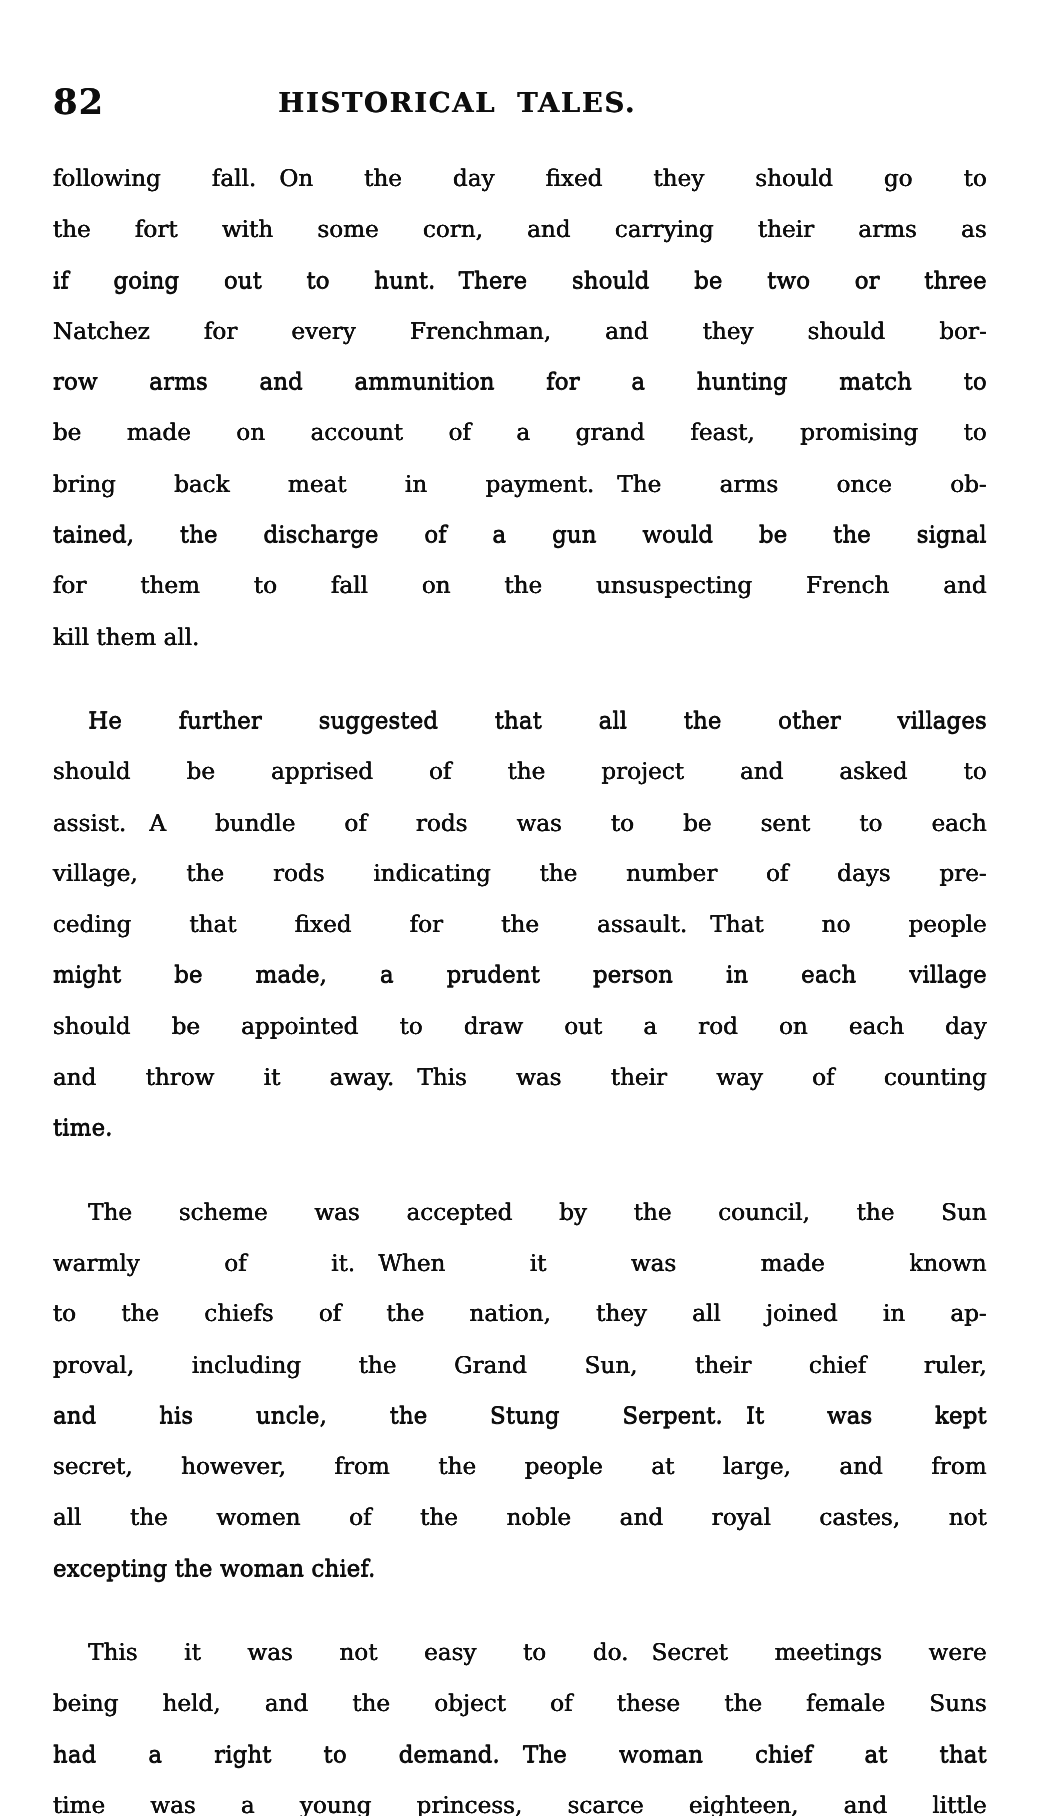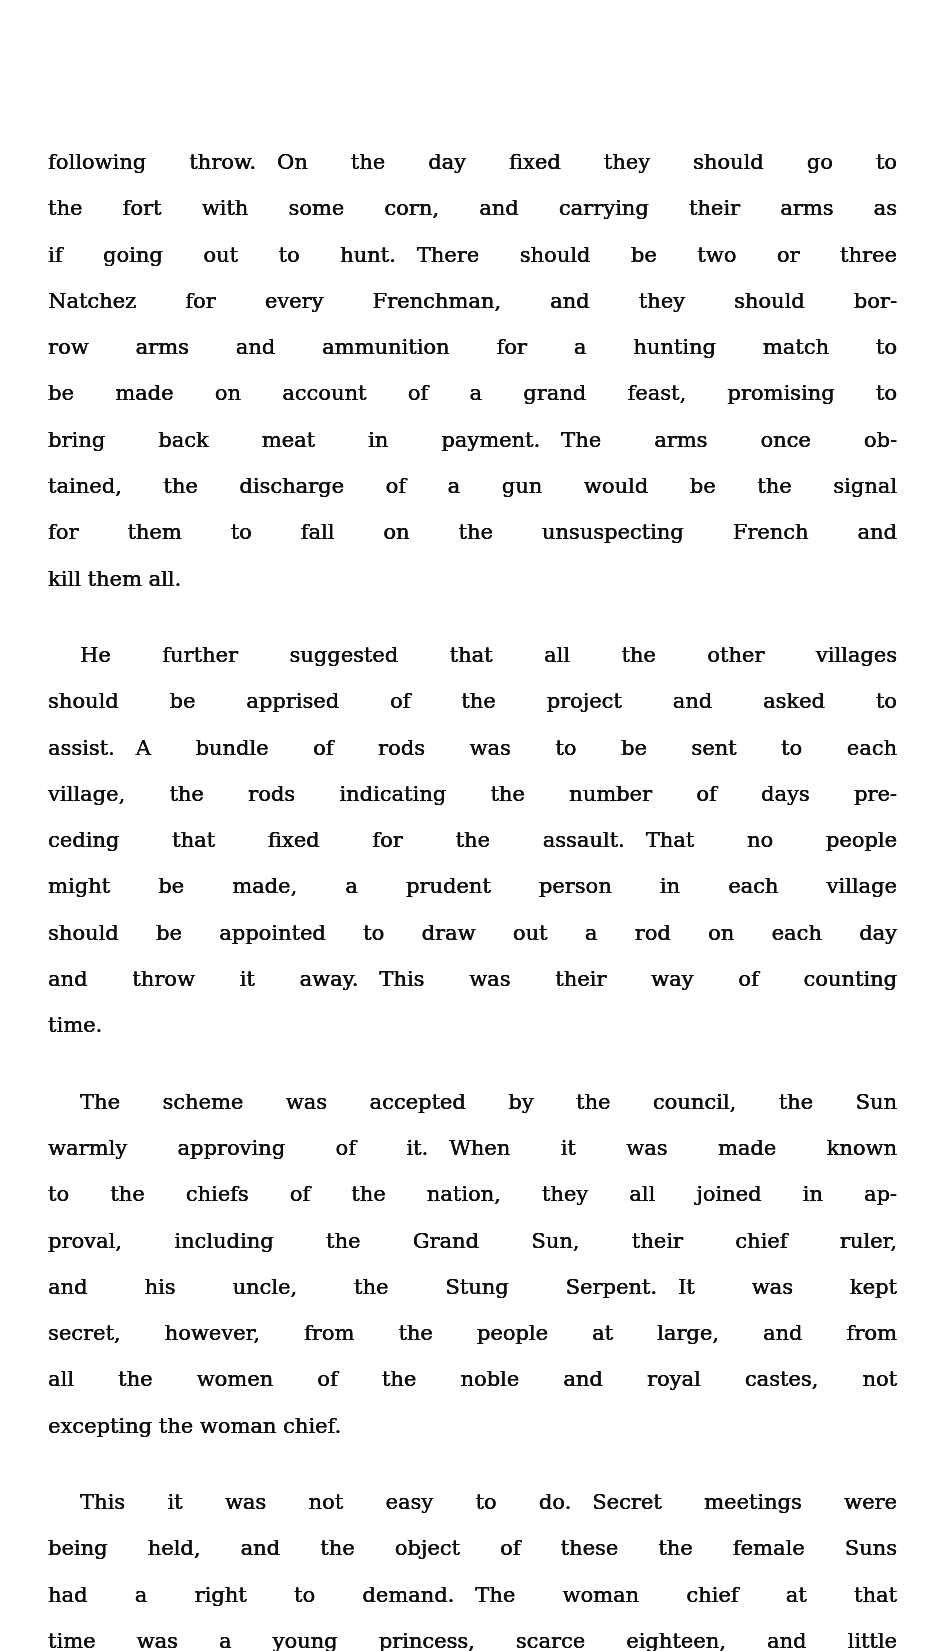--- a/index.html
+++ b/index.html
@@ -67,43 +67,47 @@
     flex-wrap: nowrap;
     justify-content: space-between;
     align-items: baseline;
   }
   .line.indent { padding-left: 32px; margin-top: 30px; }
 </style>
 </head>
 <body>
 
 <div class="page" style="background: rgb(255, 255, 255); color: rgb(14, 14, 14);">
+  <header class="running-head">
+    <span class="pagenum">82</span>
+    <span class="running-title">HISTORICAL TALES.</span>
+  </header>
 
   <main class="body-text">
-      <div class="line just"><span>following</span><span>throw. On</span><span>the</span><span>day</span><span>fixed</span><span>they</span><span>should</span><span>go</span><span>to</span></div>
+      <div class="line just"><span>following</span><span>fall. On</span><span>the</span><span>day</span><span>fixed</span><span>they</span><span>should</span><span>go</span><span>to</span></div>
       <div class="line just"><span>the</span><span>fort</span><span>with</span><span>some</span><span>corn,</span><span>and</span><span>carrying</span><span>their</span><span>arms</span><span>as</span></div>
       <div class="line just"><span>if</span><span>going</span><span>out</span><span>to</span><span>hunt. There</span><span>should</span><span>be</span><span>two</span><span>or</span><span>three</span></div>
       <div class="line just"><span>Natchez</span><span>for</span><span>every</span><span>Frenchman,</span><span>and</span><span>they</span><span>should</span><span>bor-</span></div>
       <div class="line just"><span>row</span><span>arms</span><span>and</span><span>ammunition</span><span>for</span><span>a</span><span>hunting</span><span>match</span><span>to</span></div>
       <div class="line just"><span>be</span><span>made</span><span>on</span><span>account</span><span>of</span><span>a</span><span>grand</span><span>feast,</span><span>promising</span><span>to</span></div>
       <div class="line just"><span>bring</span><span>back</span><span>meat</span><span>in</span><span>payment. The</span><span>arms</span><span>once</span><span>ob-</span></div>
       <div class="line just"><span>tained,</span><span>the</span><span>discharge</span><span>of</span><span>a</span><span>gun</span><span>would</span><span>be</span><span>the</span><span>signal</span></div>
       <div class="line just"><span>for</span><span>them</span><span>to</span><span>fall</span><span>on</span><span>the</span><span>unsuspecting</span><span>French</span><span>and</span></div>
       <div class="line">kill them all.</div>
       <div class="line indent just"><span>He</span><span>further</span><span>suggested</span><span>that</span><span>all</span><span>the</span><span>other</span><span>villages</span></div>
       <div class="line just"><span>should</span><span>be</span><span>apprised</span><span>of</span><span>the</span><span>project</span><span>and</span><span>asked</span><span>to</span></div>
       <div class="line just"><span>assist. A</span><span>bundle</span><span>of</span><span>rods</span><span>was</span><span>to</span><span>be</span><span>sent</span><span>to</span><span>each</span></div>
       <div class="line just"><span>village,</span><span>the</span><span>rods</span><span>indicating</span><span>the</span><span>number</span><span>of</span><span>days</span><span>pre-</span></div>
       <div class="line just"><span>ceding</span><span>that</span><span>fixed</span><span>for</span><span>the</span><span>assault. That</span><span>no</span><span>people</span></div>
       <div class="line just"><span>might</span><span>be</span><span>made,</span><span>a</span><span>prudent</span><span>person</span><span>in</span><span>each</span><span>village</span></div>
       <div class="line just"><span>should</span><span>be</span><span>appointed</span><span>to</span><span>draw</span><span>out</span><span>a</span><span>rod</span><span>on</span><span>each</span><span>day</span></div>
       <div class="line just"><span>and</span><span>throw</span><span>it</span><span>away. This</span><span>was</span><span>their</span><span>way</span><span>of</span><span>counting</span></div>
       <div class="line">time.</div>
       <div class="line indent just"><span>The</span><span>scheme</span><span>was</span><span>accepted</span><span>by</span><span>the</span><span>council,</span><span>the</span><span>Sun</span></div>
-      <div class="line just"><span>warmly</span><span>approving</span><span>of</span><span>it. When</span><span>it</span><span>was</span><span>made</span><span>known</span></div>
+      <div class="line just"><span>warmly</span><span>of</span><span>it. When</span><span>it</span><span>was</span><span>made</span><span>known</span></div>
       <div class="line just"><span>to</span><span>the</span><span>chiefs</span><span>of</span><span>the</span><span>nation,</span><span>they</span><span>all</span><span>joined</span><span>in</span><span>ap-</span></div>
       <div class="line just"><span>proval,</span><span>including</span><span>the</span><span>Grand</span><span>Sun,</span><span>their</span><span>chief</span><span>ruler,</span></div>
       <div class="line just"><span>and</span><span>his</span><span>uncle,</span><span>the</span><span>Stung</span><span>Serpent. It</span><span>was</span><span>kept</span></div>
       <div class="line just"><span>secret,</span><span>however,</span><span>from</span><span>the</span><span>people</span><span>at</span><span>large,</span><span>and</span><span>from</span></div>
       <div class="line just"><span>all</span><span>the</span><span>women</span><span>of</span><span>the</span><span>noble</span><span>and</span><span>royal</span><span>castes,</span><span>not</span></div>
       <div class="line">excepting the woman chief.</div>
       <div class="line indent just"><span>This</span><span>it</span><span>was</span><span>not</span><span>easy</span><span>to</span><span>do. Secret</span><span>meetings</span><span>were</span></div>
       <div class="line just"><span>being</span><span>held,</span><span>and</span><span>the</span><span>object</span><span>of</span><span>these</span><span>the</span><span>female</span><span>Suns</span></div>
       <div class="line just"><span>had</span><span>a</span><span>right</span><span>to</span><span>demand. The</span><span>woman</span><span>chief</span><span>at</span><span>that</span></div>
       <div class="line just"><span>time</span><span>was</span><span>a</span><span>young</span><span>princess,</span><span>scarce</span><span>eighteen,</span><span>and</span><span>little</span></div>

